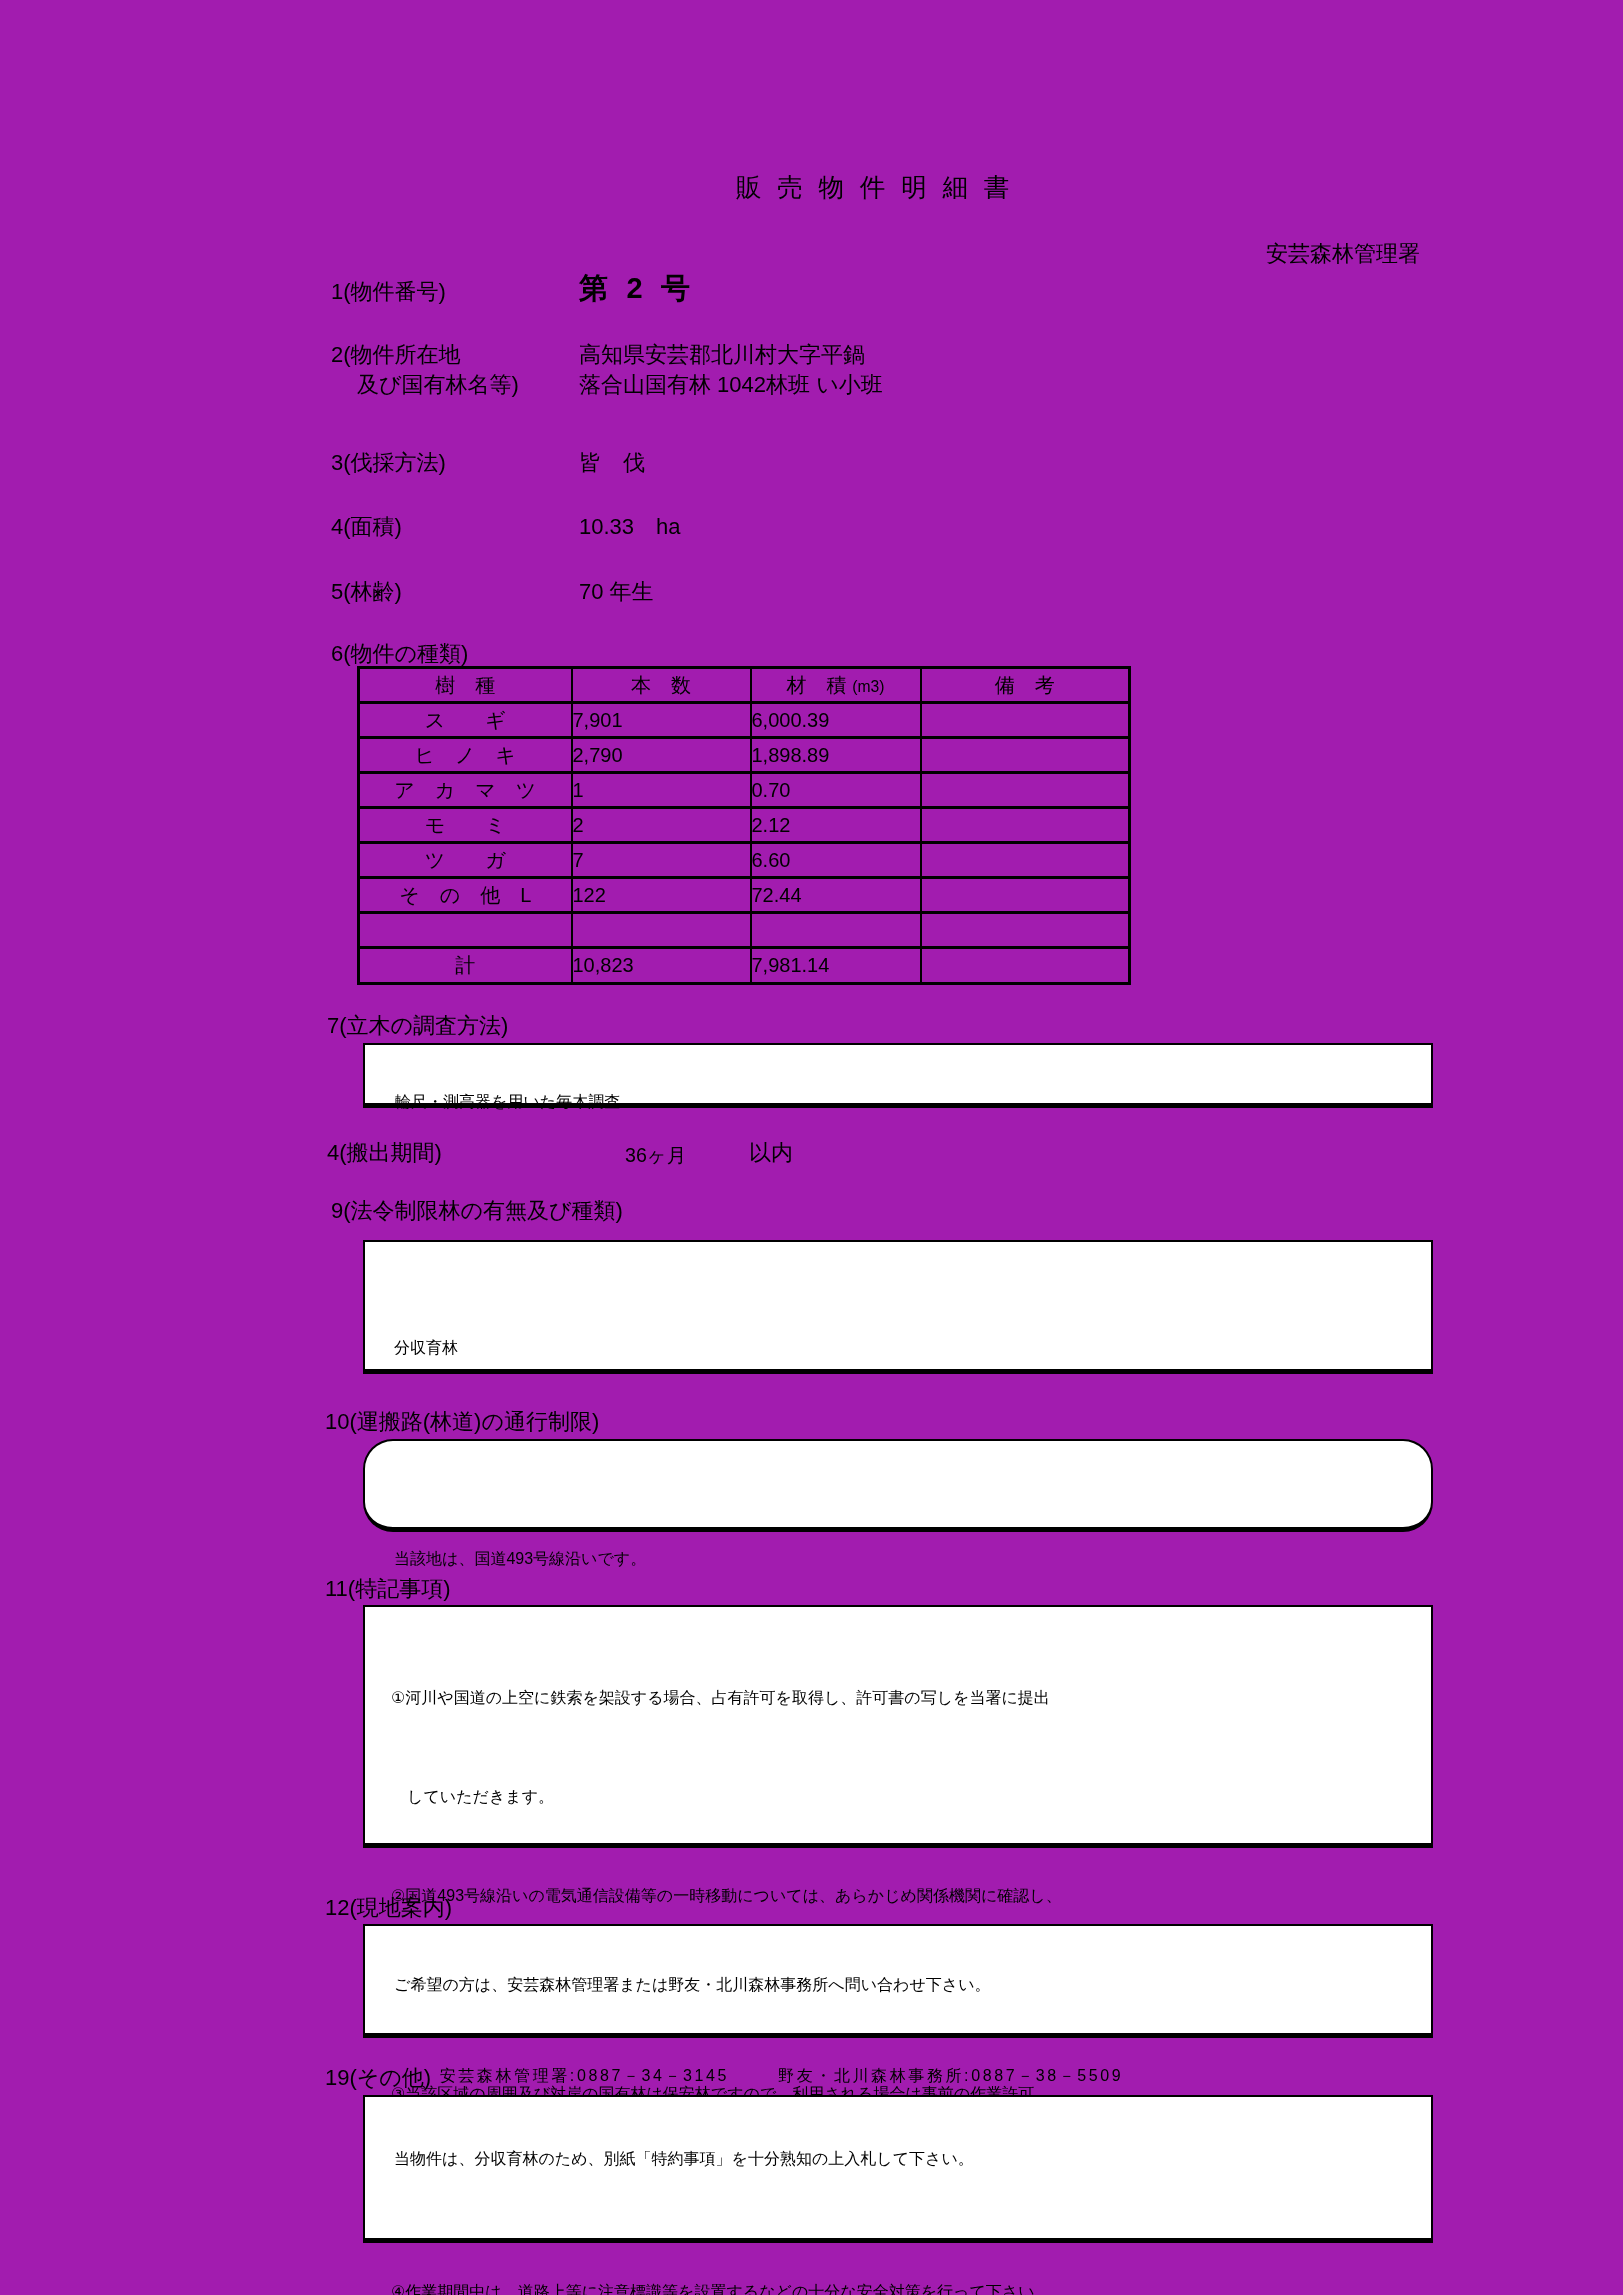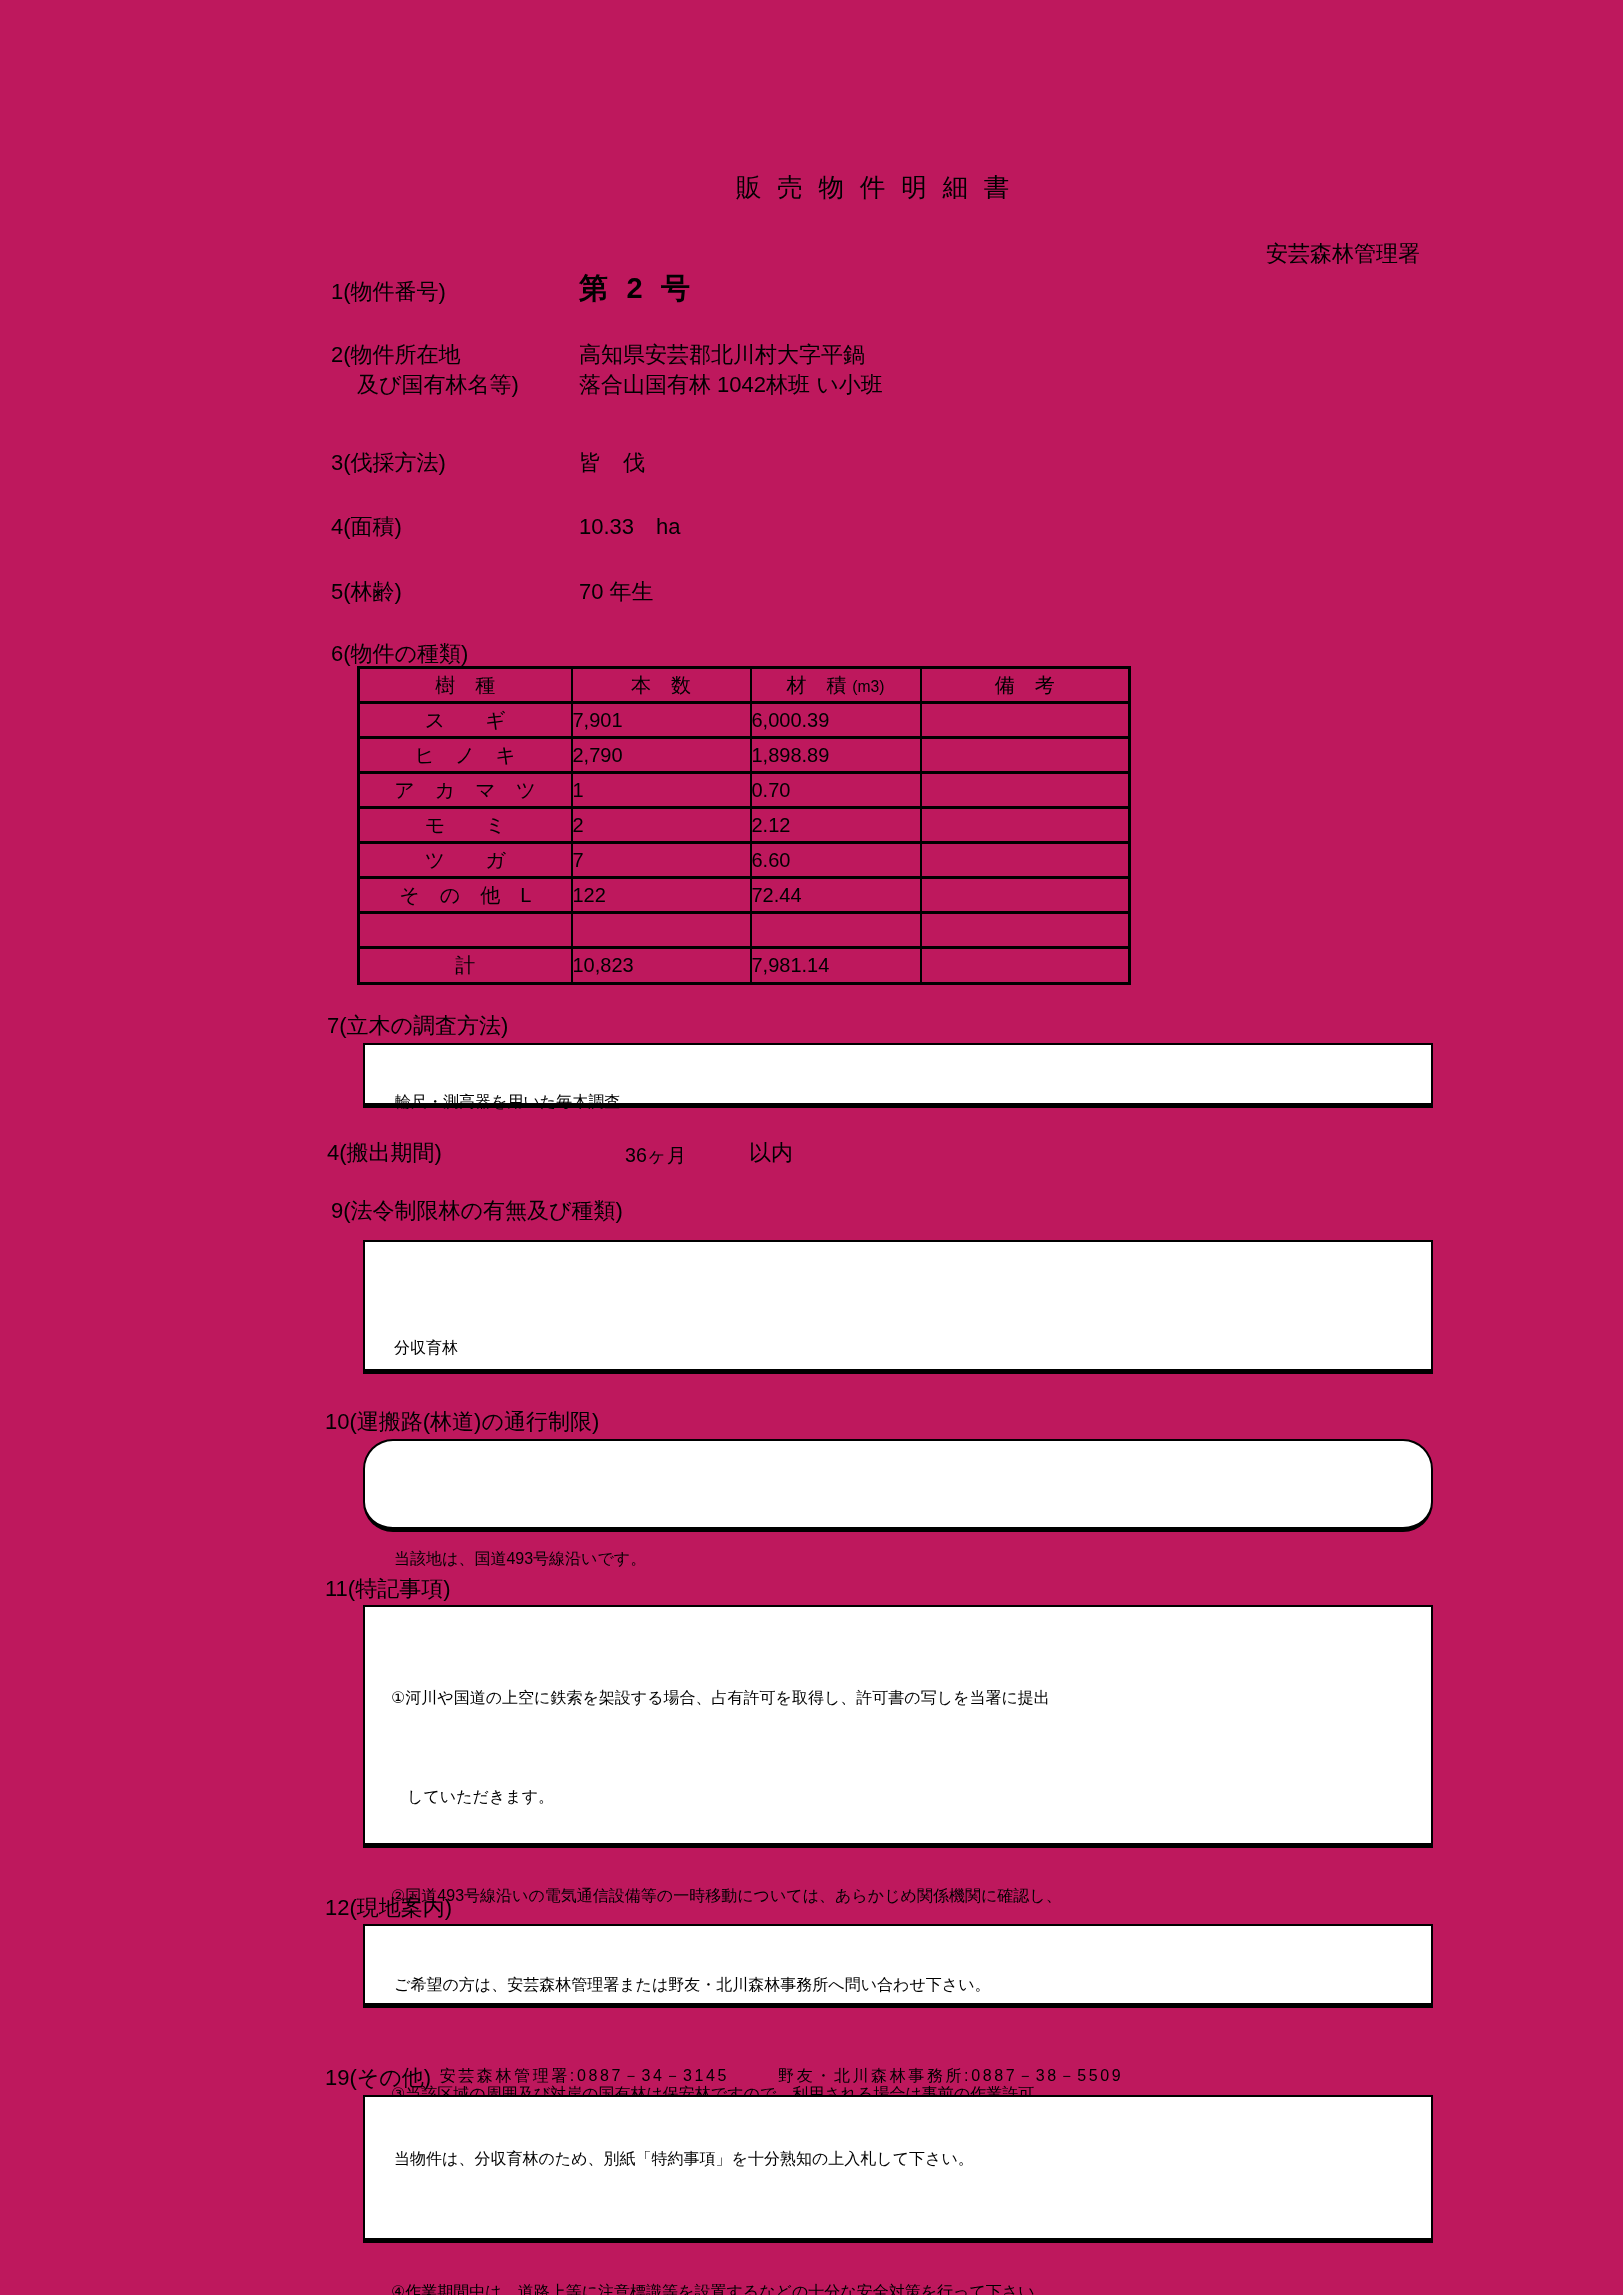--- a/index.html
+++ b/index.html
@@ -1,19 +1,19 @@
 <!DOCTYPE html>
 <html style="font-size:10.5px"><head>
 <meta charset="utf-8">
 <style>
   html,body{margin:0;padding:0;background:#e8e8e8;}
   .page{
     position:relative;
     width:1623px;height:2295px;
-    background:#be185d;
+    background:#a21caf;
     color:#000;
     font-family:"Liberation Sans","DejaVu Sans",sans-serif;
     overflow:hidden;
   }
   .t{position:absolute;white-space:pre;font-size:22px;line-height:1.2;color:#000;}
   .title{
     left:334px;width:1093px;top:172px;
     text-align:center;font-size:25.5px;letter-spacing:0.62em;
   }
   .agency{top:241px;right:203px;}
@@ -166,21 +166,21 @@
     <div class="line">①河川や国道の上空に鉄索を架設する場合、占有許可を取得し、許可書の写しを当署に提出</div>
     <div class="line">　していただきます。</div>
     <div class="line">②国道493号線沿いの電気通信設備等の一時移動については、あらかじめ関係機関に確認し、</div>
     <div class="line">　買受者が必要な手続等を行って下さい。（工事費は買受者負担となります。）</div>
     <div class="line">③当該区域の周囲及び対岸の国有林は保安林ですので、利用される場合は事前の作業許可</div>
     <div class="line">　申請等の手続が必要となります。</div>
     <div class="line">④作業期間中は、道路上等に注意標識等を設置するなどの十分な安全対策を行って下さい。</div>
   </div>
 
   <div class="t" style="left:325px;top:1895px;">12(現地案内)</div>
-  <div class="box" style="top:1924px;height:84px;padding:13px 0 0 29px;">
+  <div class="box" style="top:1924px;height:114px;padding:13px 0 0 29px;">
     <div class="line">ご希望の方は、安芸森林管理署または野友・北川森林事務所へ問い合わせ下さい。</div>
     <div class="line" style="margin-top:15.7px;padding-left:19px;">
       <span class="phone">安芸森林管理署:0887－34－3145</span><span class="gap"></span><span class="phone">野友・北川森林事務所:0887－38－5509</span>
     </div>
   </div>
 
   <div class="t" style="left:325px;top:2065px;">19(その他)</div>
   <div class="box" style="top:2095px;height:148px;padding:15.7px 0 0 29px;">
     <div class="line">当物件は、分収育林のため、別紙「特約事項」を十分熟知の上入札して下さい。</div>
   </div>

